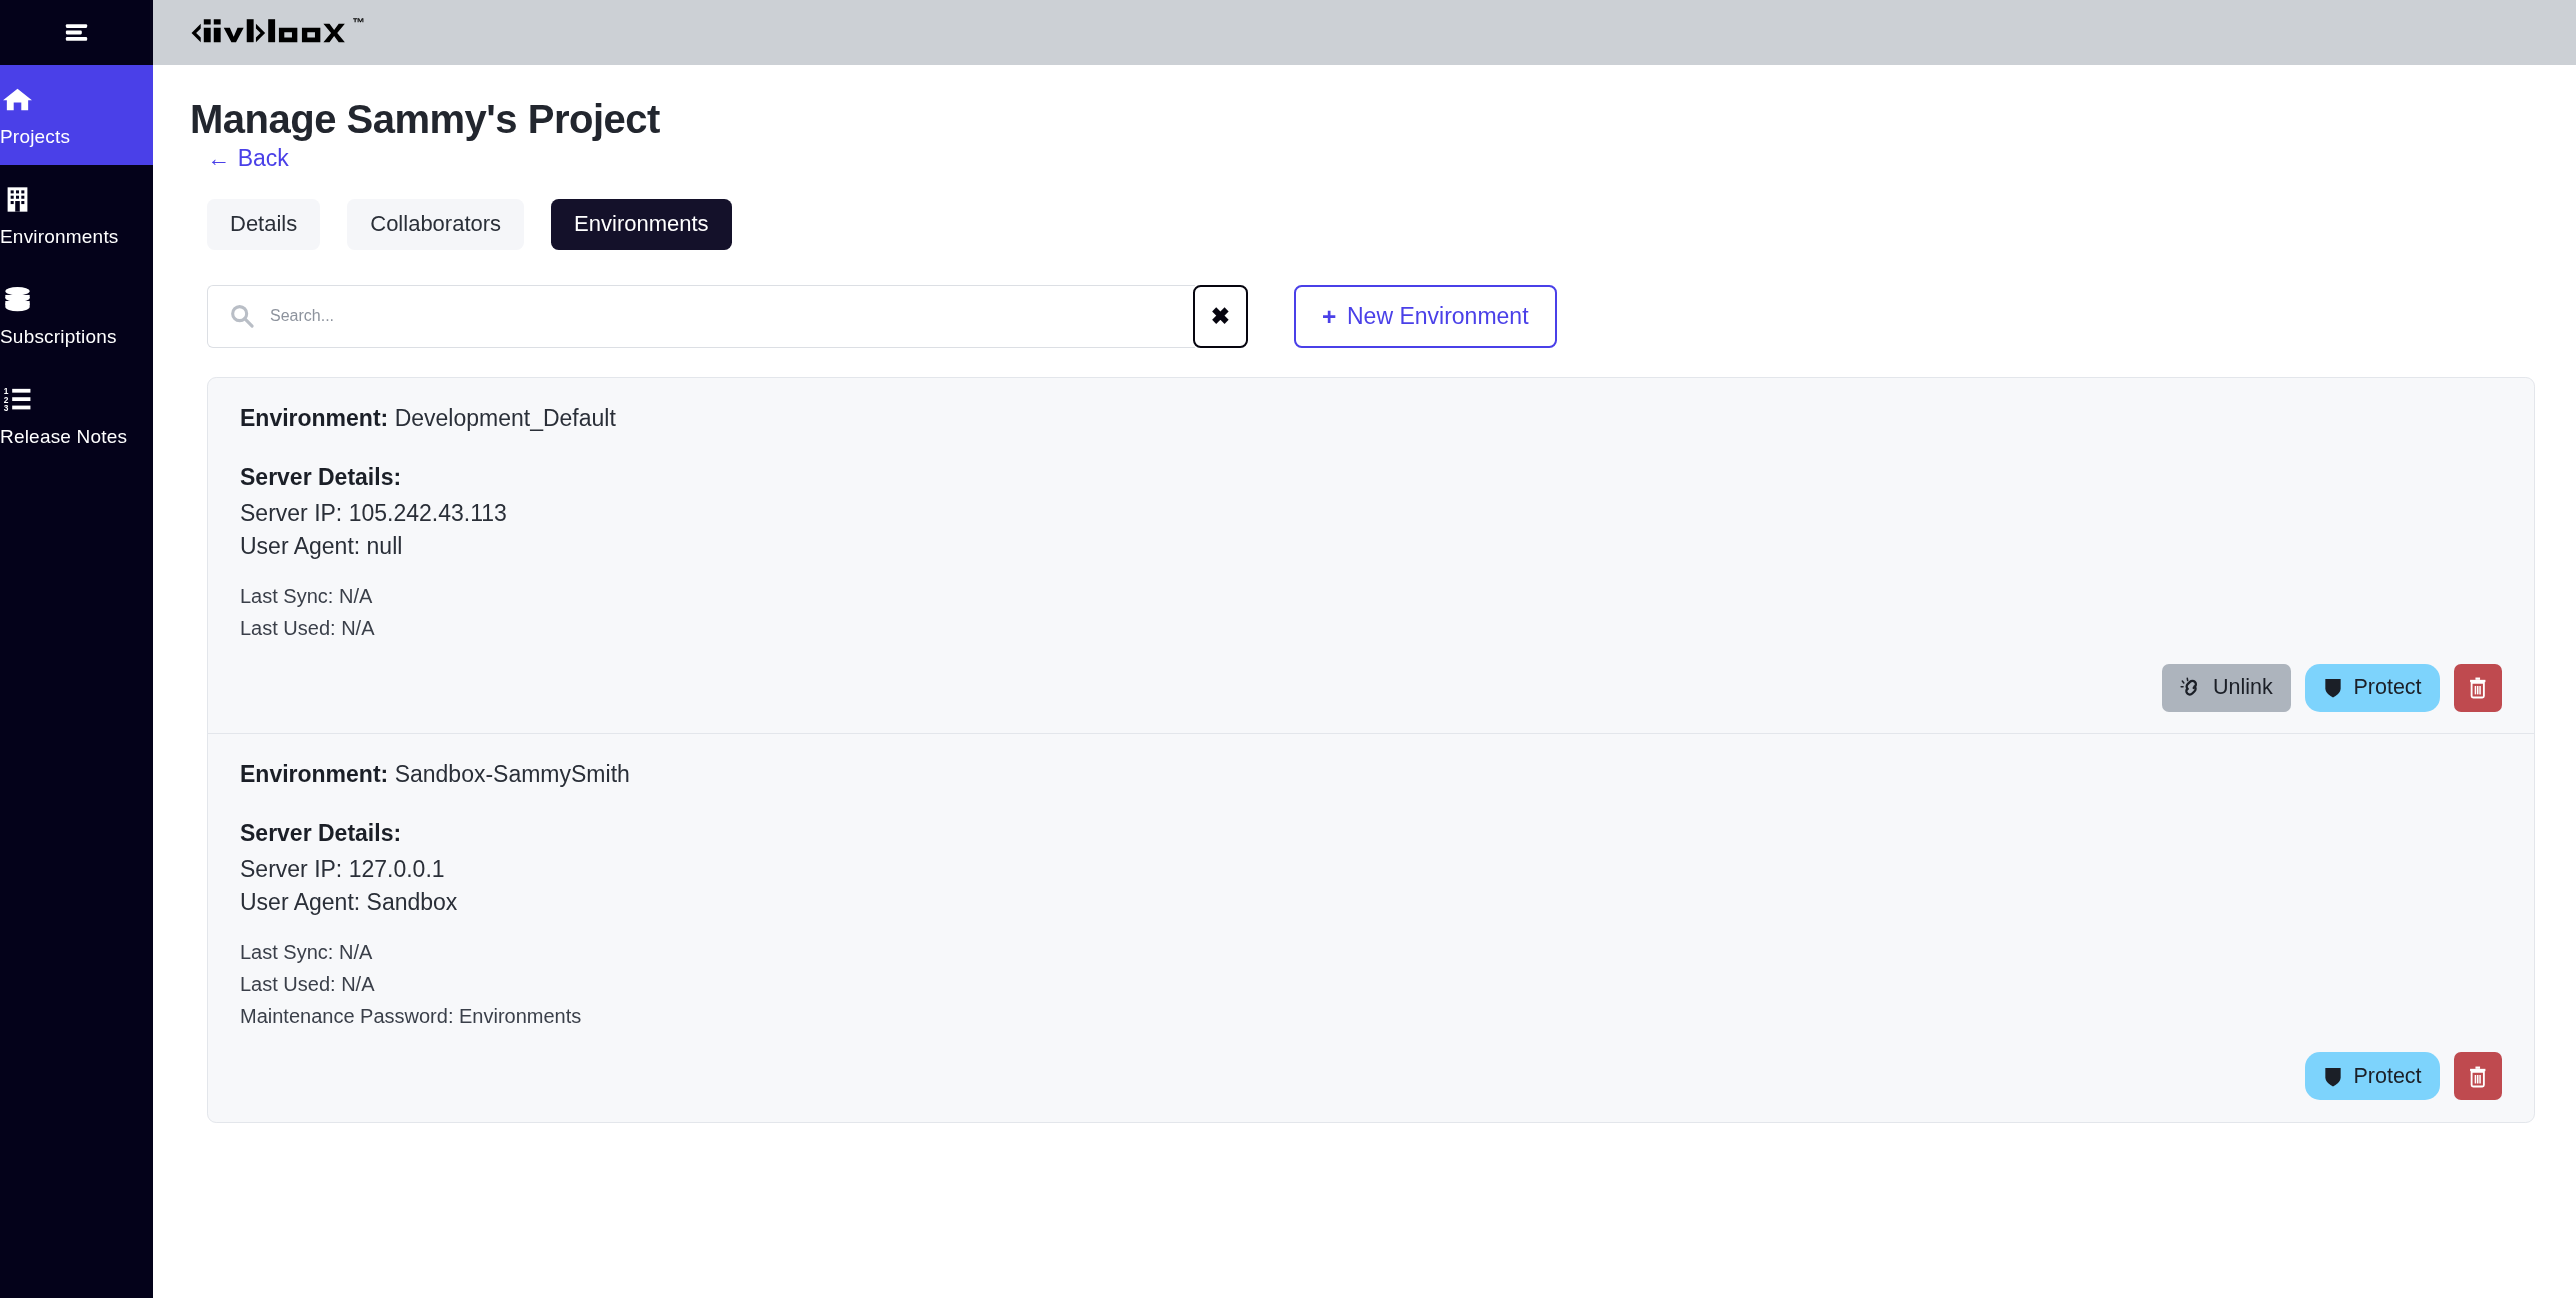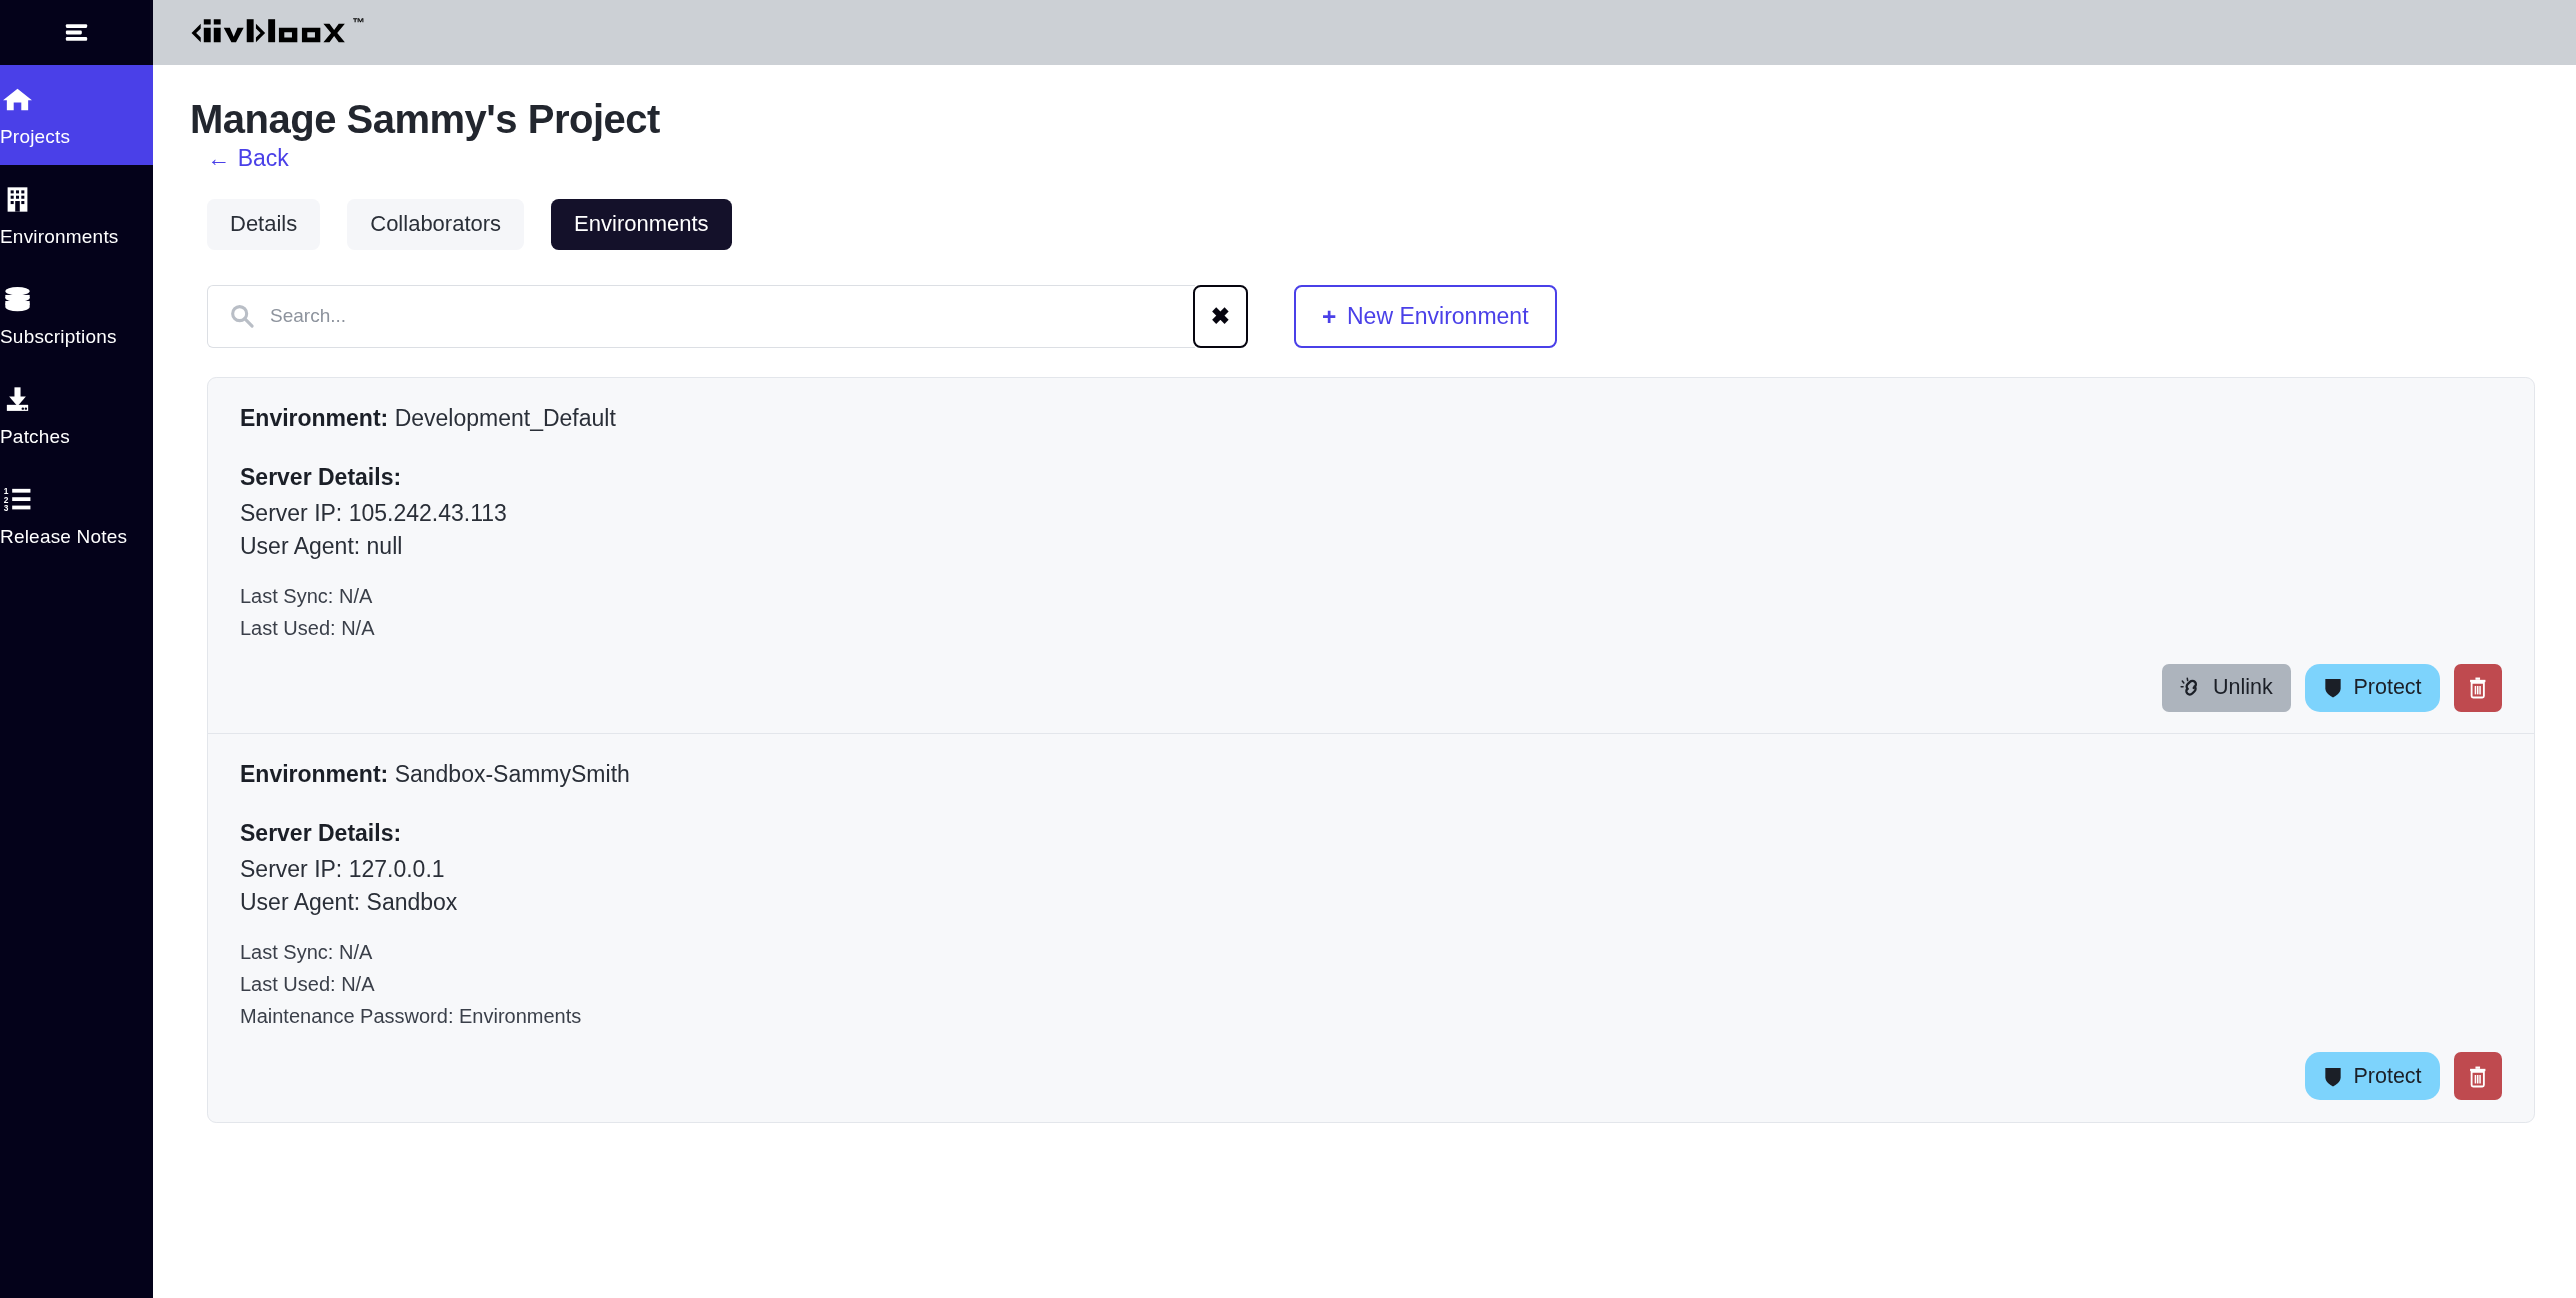--- a/index.html
+++ b/index.html
@@ -82,21 +82,21 @@
   }
   .search-box {
     flex: 1; display: flex; align-items: center; gap: 14px;
     border: 1.5px solid #dcdfe4; border-right: none;
     border-radius: 6.1px 0 0 6.1px;
     background: #fff; padding: 0 15.3px 0 20px;
   }
   .search-icon svg { display: block; width: 28px; height: 28px; }
   .search-input {
     flex: 1; border: none; outline: none; background: transparent;
-    font-size: 19px; color: #2a2f38;
+    font-size: 16px; color: #2a2f38;
     font-family: "Liberation Sans", sans-serif;
   }
   .search-input::placeholder { color: #8d939d; }
   .search-clear {
     width: 55px; min-width: 55px;
     border: 2.3px solid #06050f; border-radius: 7.7px;
     background: #fff; cursor: pointer;
     display: flex; align-items: center; justify-content: center;
     font-size: 23px; color: #06050f; font-weight: 700;
     font-family: "Liberation Sans", sans-serif;
@@ -197,32 +197,20 @@
           <rect x="7" y="17" width="32" height="4" fill="#fff"></rect>
           <ellipse cx="23" cy="21" rx="16" ry="5" fill="#fff"></ellipse>
           <rect x="7" y="25" width="32" height="4" fill="#fff"></rect>
           <ellipse cx="23" cy="29" rx="16" ry="5" fill="#fff"></ellipse>
           <path d="M7 29 v4 a16 5.5 0 0 0 32 0 v-4 z" fill="#fff"></path>
         </svg>
       </span>
       <span class="sb-label">Subscriptions</span>
     </div>
 
-    <div class="sb-item">
-      <span class="sb-icon">
-        <svg viewBox="0 0 46 46" xmlns="http://www.w3.org/2000/svg">
-          <rect x="19" y="7" width="8" height="14" fill="#fff"></rect>
-          <path d="M12 19 L34 19 L23 32 Z" fill="#fff"></path>
-          <path d="M9 30 L37 30 L37 38 L9 38 Z" fill="#fff"></path>
-          <circle cx="30" cy="35" r="1.6" fill="#04021a"></circle>
-          <circle cx="34" cy="35" r="1.6" fill="#04021a"></circle>
-        </svg>
-      </span>
-      <span class="sb-label">Patches</span>
-    </div>
 
     <div class="sb-item">
       <span class="sb-icon">
         <svg viewBox="0 0 46 46" xmlns="http://www.w3.org/2000/svg">
           <text x="5" y="16" font-family="Liberation Sans, sans-serif" font-size="11" font-weight="700" fill="#fff">1</text>
           <text x="5" y="27" font-family="Liberation Sans, sans-serif" font-size="11" font-weight="700" fill="#fff">2</text>
           <text x="5" y="38" font-family="Liberation Sans, sans-serif" font-size="11" font-weight="700" fill="#fff">3</text>
           <rect x="16" y="9" width="24" height="5" fill="#fff"></rect>
           <rect x="16" y="20" width="24" height="5" fill="#fff"></rect>
           <rect x="16" y="31" width="24" height="5" fill="#fff"></rect>

